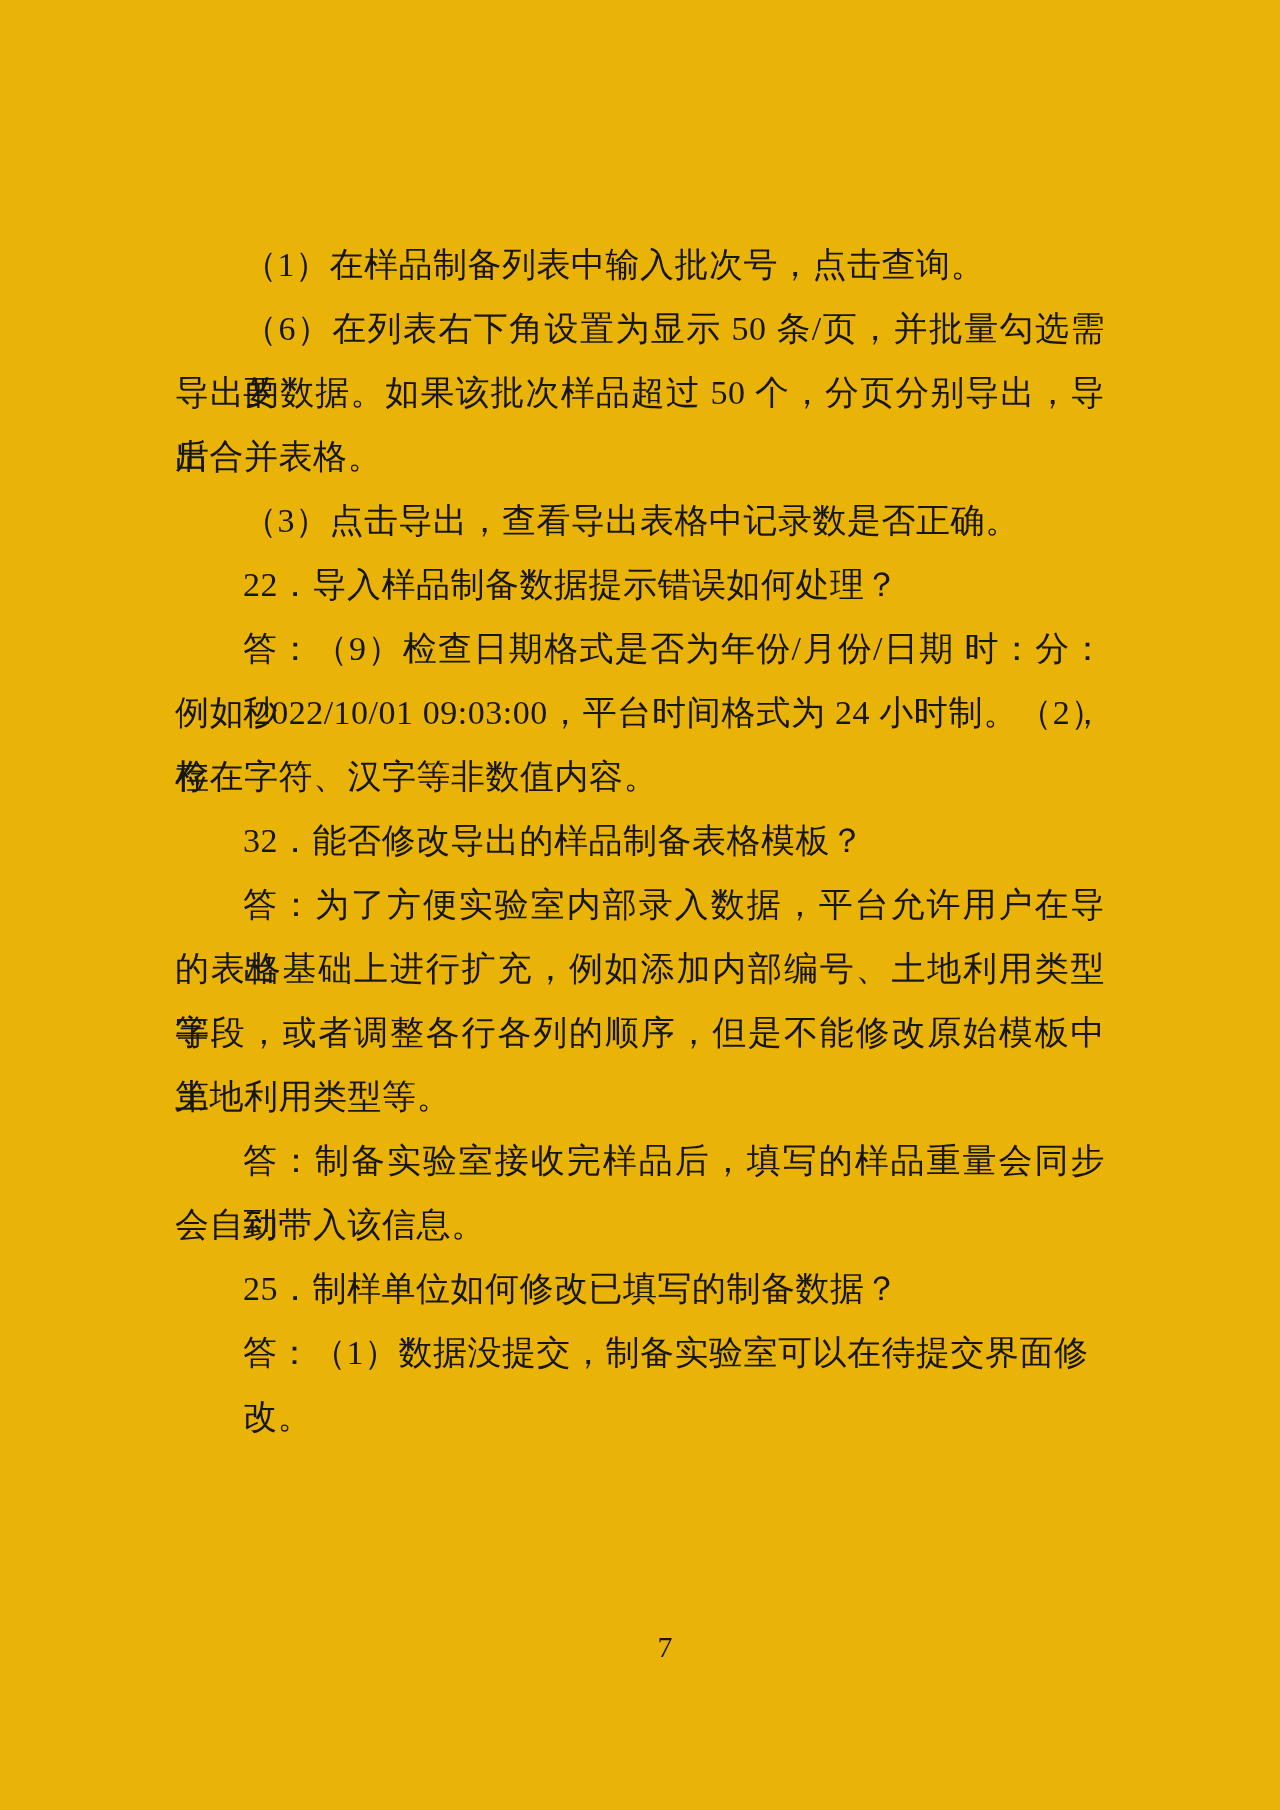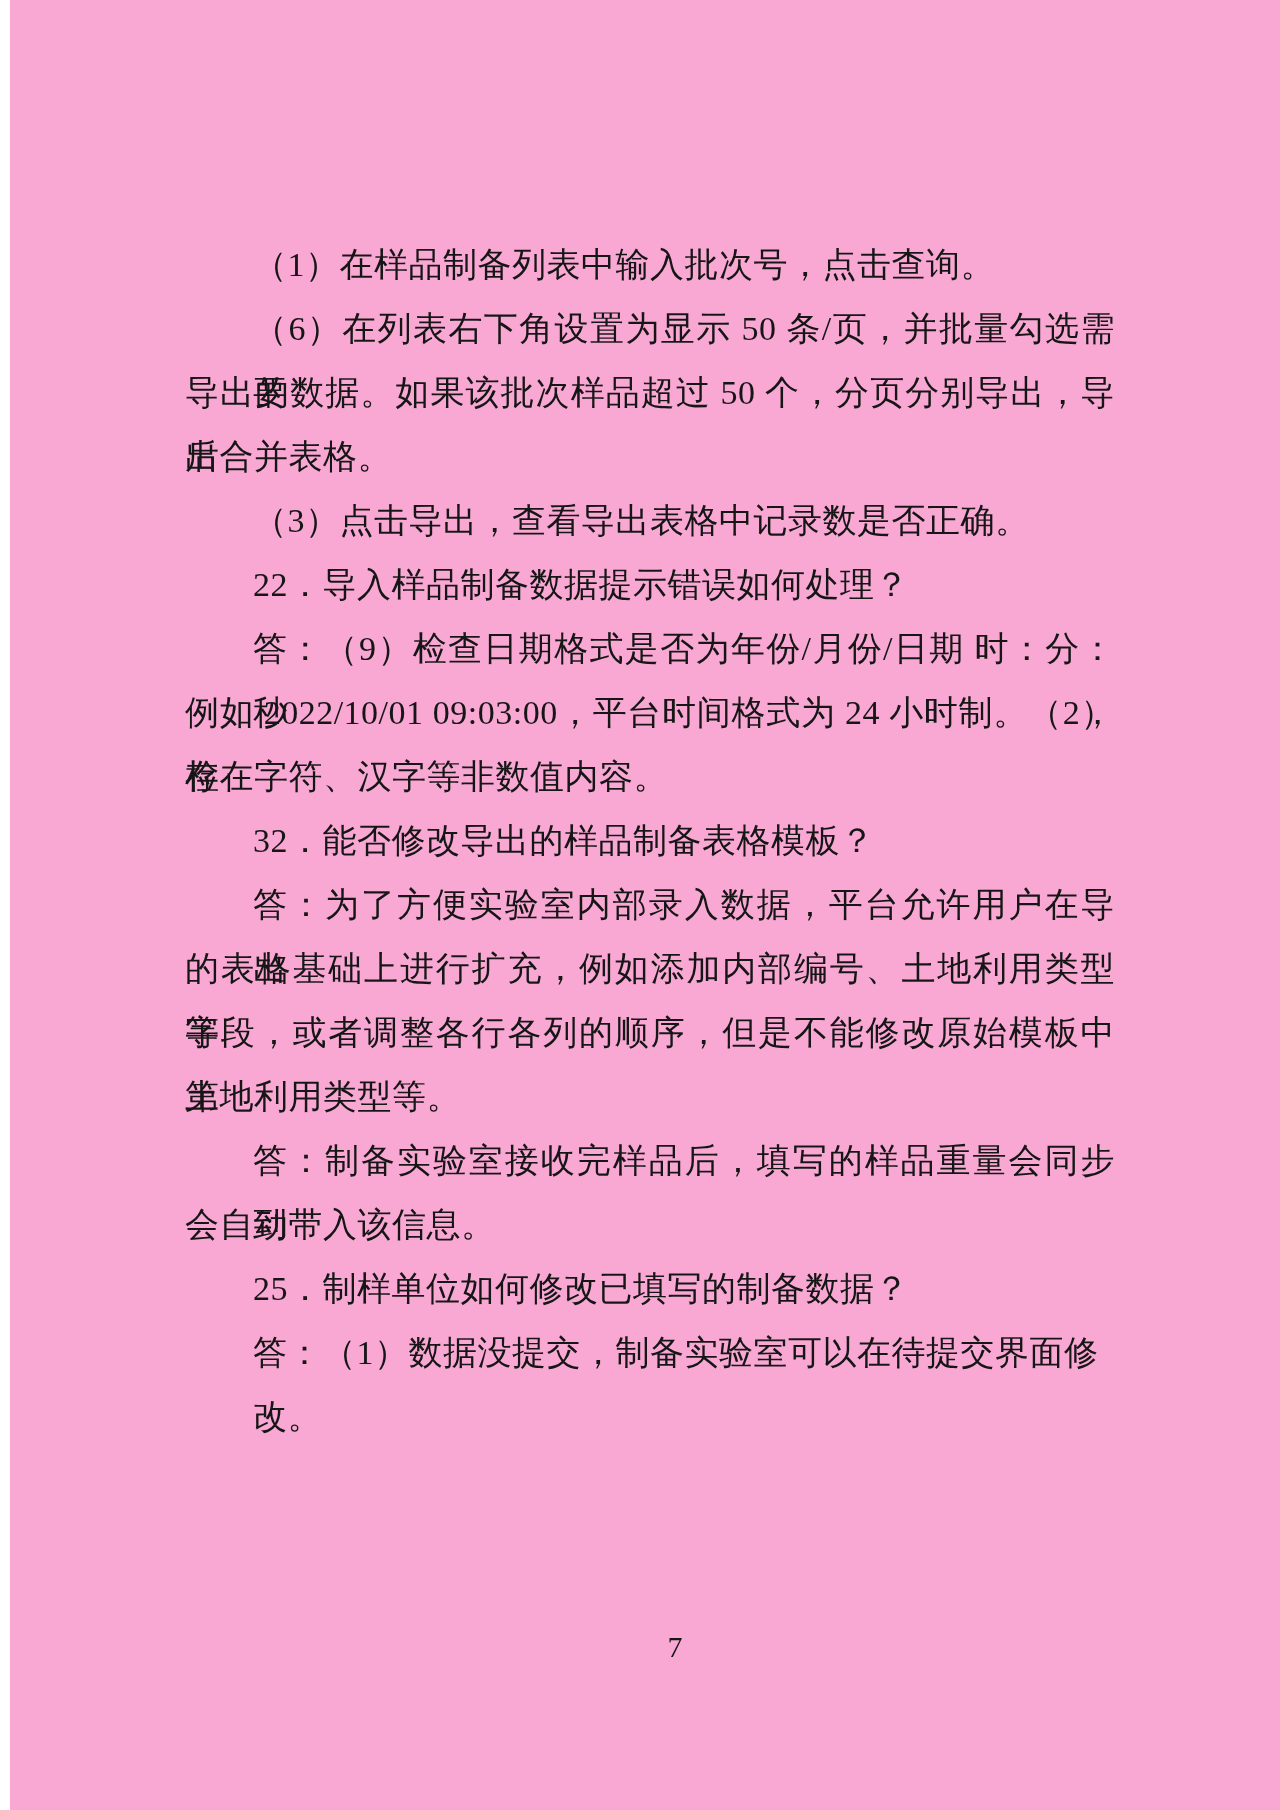--- a/index.html
+++ b/index.html
@@ -10,22 +10,21 @@
     width: 1280px;
     height: 1810px;
     position: relative;
     background: #ffffff;
     color: #161616;
     font-family: "Liberation Serif", "DejaVu Serif", serif;
   }
   .page {
     position: absolute;
     inset: 0;
-    background: #f9a8d4;
-    margin-left: 10px;
+    background: #eab308;
   }
   .content {
     position: absolute;
     left: 175px;
     top: 233px;
     width: 930px;
   }
   .line {
     height: 64px;
     line-height: 64px;

